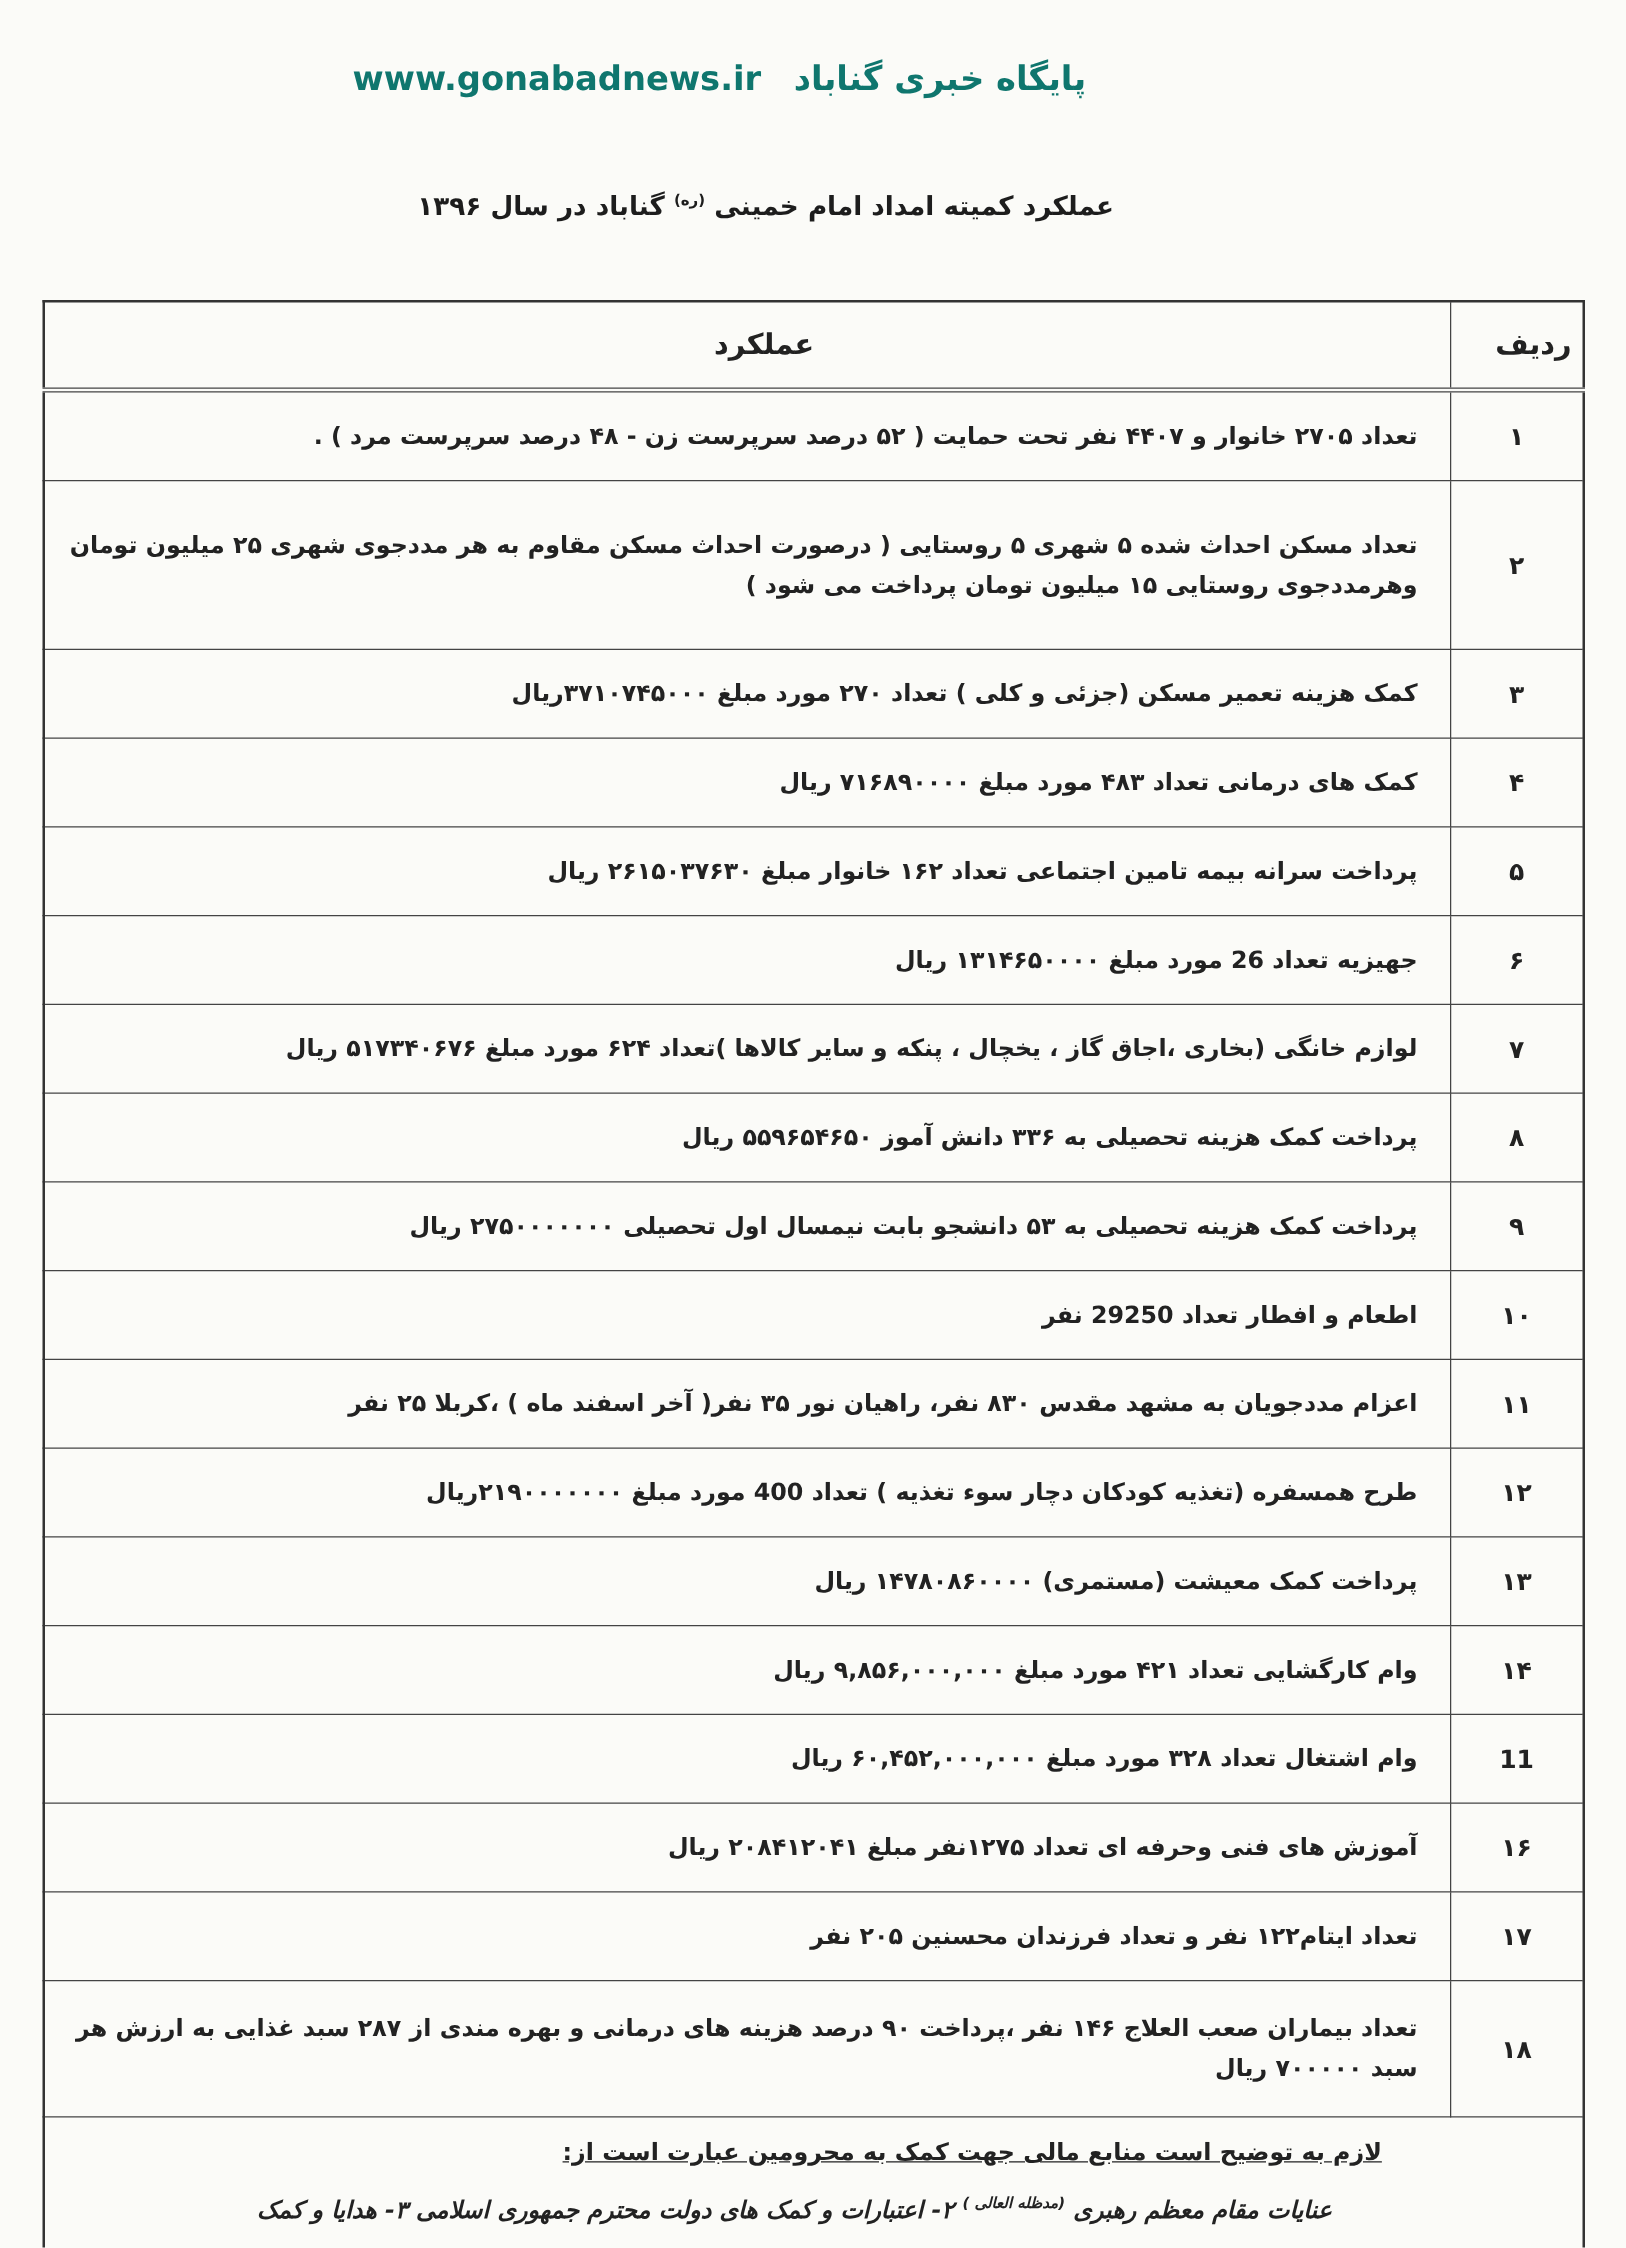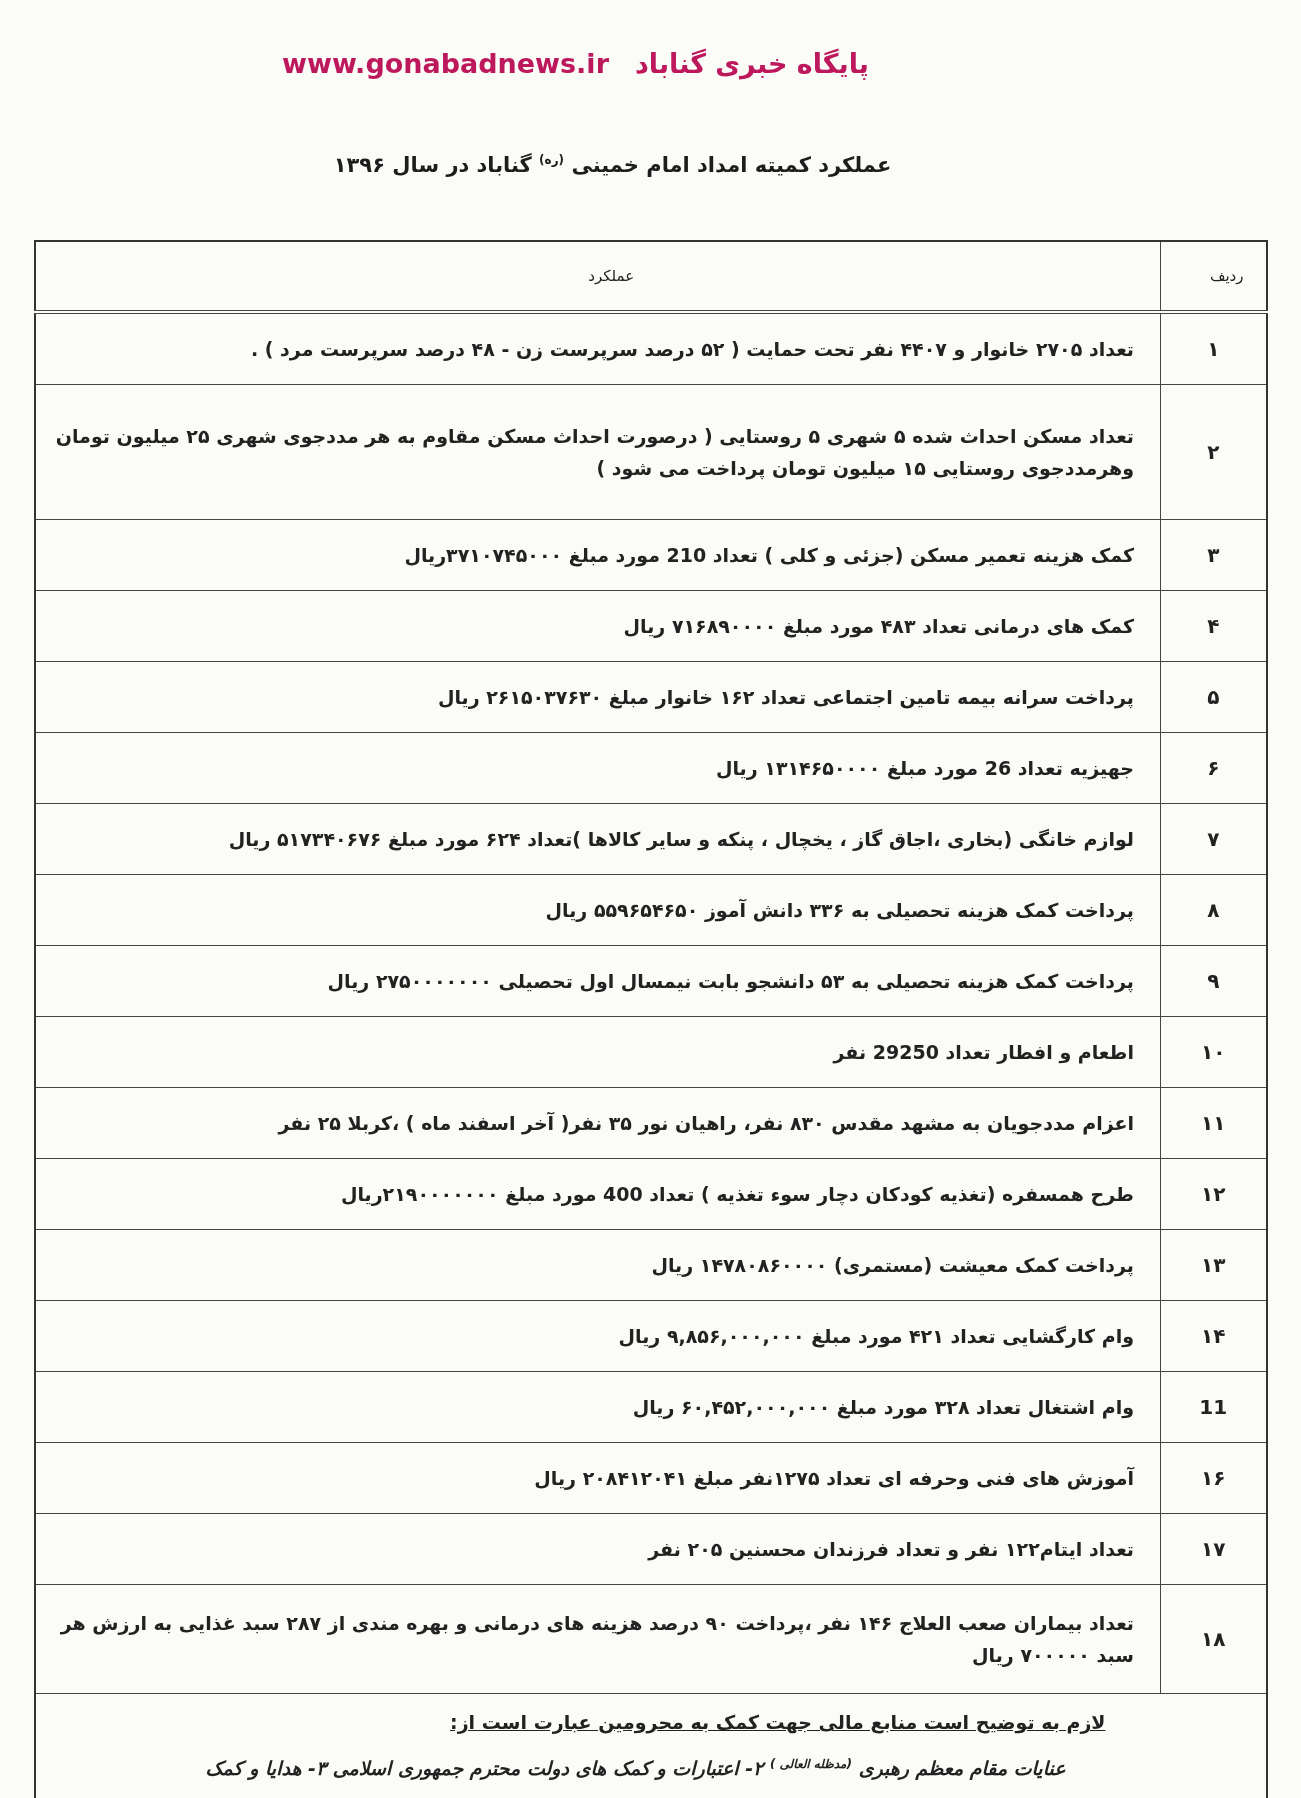--- a/index.html
+++ b/index.html
@@ -13,21 +13,21 @@
     overflow: hidden;
     box-sizing: border-box;
     position: relative;
   }
   .site-header {
     margin-top: 46px;
     text-align: center;
     padding-right: 150px; 
     font-size: 27px;
     font-weight: 700;
-    color: #be185d;
+    color: #0f766e;
     line-height: 1.35;
   }
   .site-header .site-name { margin-left: 26px; }
   .site-header .site-url { direction: ltr; unicode-bidi: embed; }
   .doc-title {
     margin-top: 68px;
     text-align: center;
     padding-right: 76px;
     font-size: 21px;
     font-weight: 700;
@@ -45,22 +45,22 @@
     margin: 60px auto 0 auto;
     border-collapse: collapse;
     table-layout: fixed;
     border: 2px solid #333333;
   }
   .perf-table th, .perf-table td {
     border: 1.5px solid #444444;
   }
   .perf-table th {
     height: 66px;
-    font-size: 15px;
-    font-weight: 400;
+    font-size: 23px;
+    font-weight: 700;
     text-align: center;
     vertical-align: middle;
     border-bottom: 4px double #444444;
     padding-left: 28px;
   }
   col.c-perf { width: 1126px; }
   col.c-num  { width: 106px; }
   .perf-table td.num {
     text-align: center;
     vertical-align: middle;
@@ -117,21 +117,21 @@
     <tr class="std">
         <td class="num">۱</td>
         <td class="perf">تعداد ۲۷۰۵ خانوار و ۴۴۰۷ نفر تحت حمایت ( ۵۲ درصد سرپرست زن - ۴۸  درصد سرپرست مرد ) .</td>
       </tr>
     <tr class="tall-a">
         <td class="num">۲</td>
         <td class="perf">تعداد مسکن احداث شده ۵ شهری ۵ روستایی ( درصورت احداث مسکن مقاوم به هر مددجوی شهری ۲۵ میلیون تومان وهرمددجوی روستایی ۱۵ میلیون تومان پرداخت می شود )</td>
       </tr>
     <tr class="std">
         <td class="num">۳</td>
-        <td class="perf">کمک هزینه تعمیر مسکن (جزئی و کلی ) تعداد 210 مورد مبلغ ۳۷۱۰۷۴۵۰۰۰ریال</td>
+        <td class="perf">کمک هزینه تعمیر مسکن (جزئی و کلی ) تعداد ۲۷۰ مورد مبلغ ۳۷۱۰۷۴۵۰۰۰ریال</td>
       </tr>
     <tr class="std">
         <td class="num">۴</td>
         <td class="perf">کمک های درمانی تعداد ۴۸۳ مورد مبلغ ۷۱۶۸۹۰۰۰۰ ریال</td>
       </tr>
     <tr class="std">
         <td class="num">۵</td>
         <td class="perf">پرداخت سرانه بیمه تامین اجتماعی تعداد ۱۶۲ خانوار مبلغ  ۲۶۱۵۰۳۷۶۳۰ ریال</td>
       </tr>
     <tr class="std">

